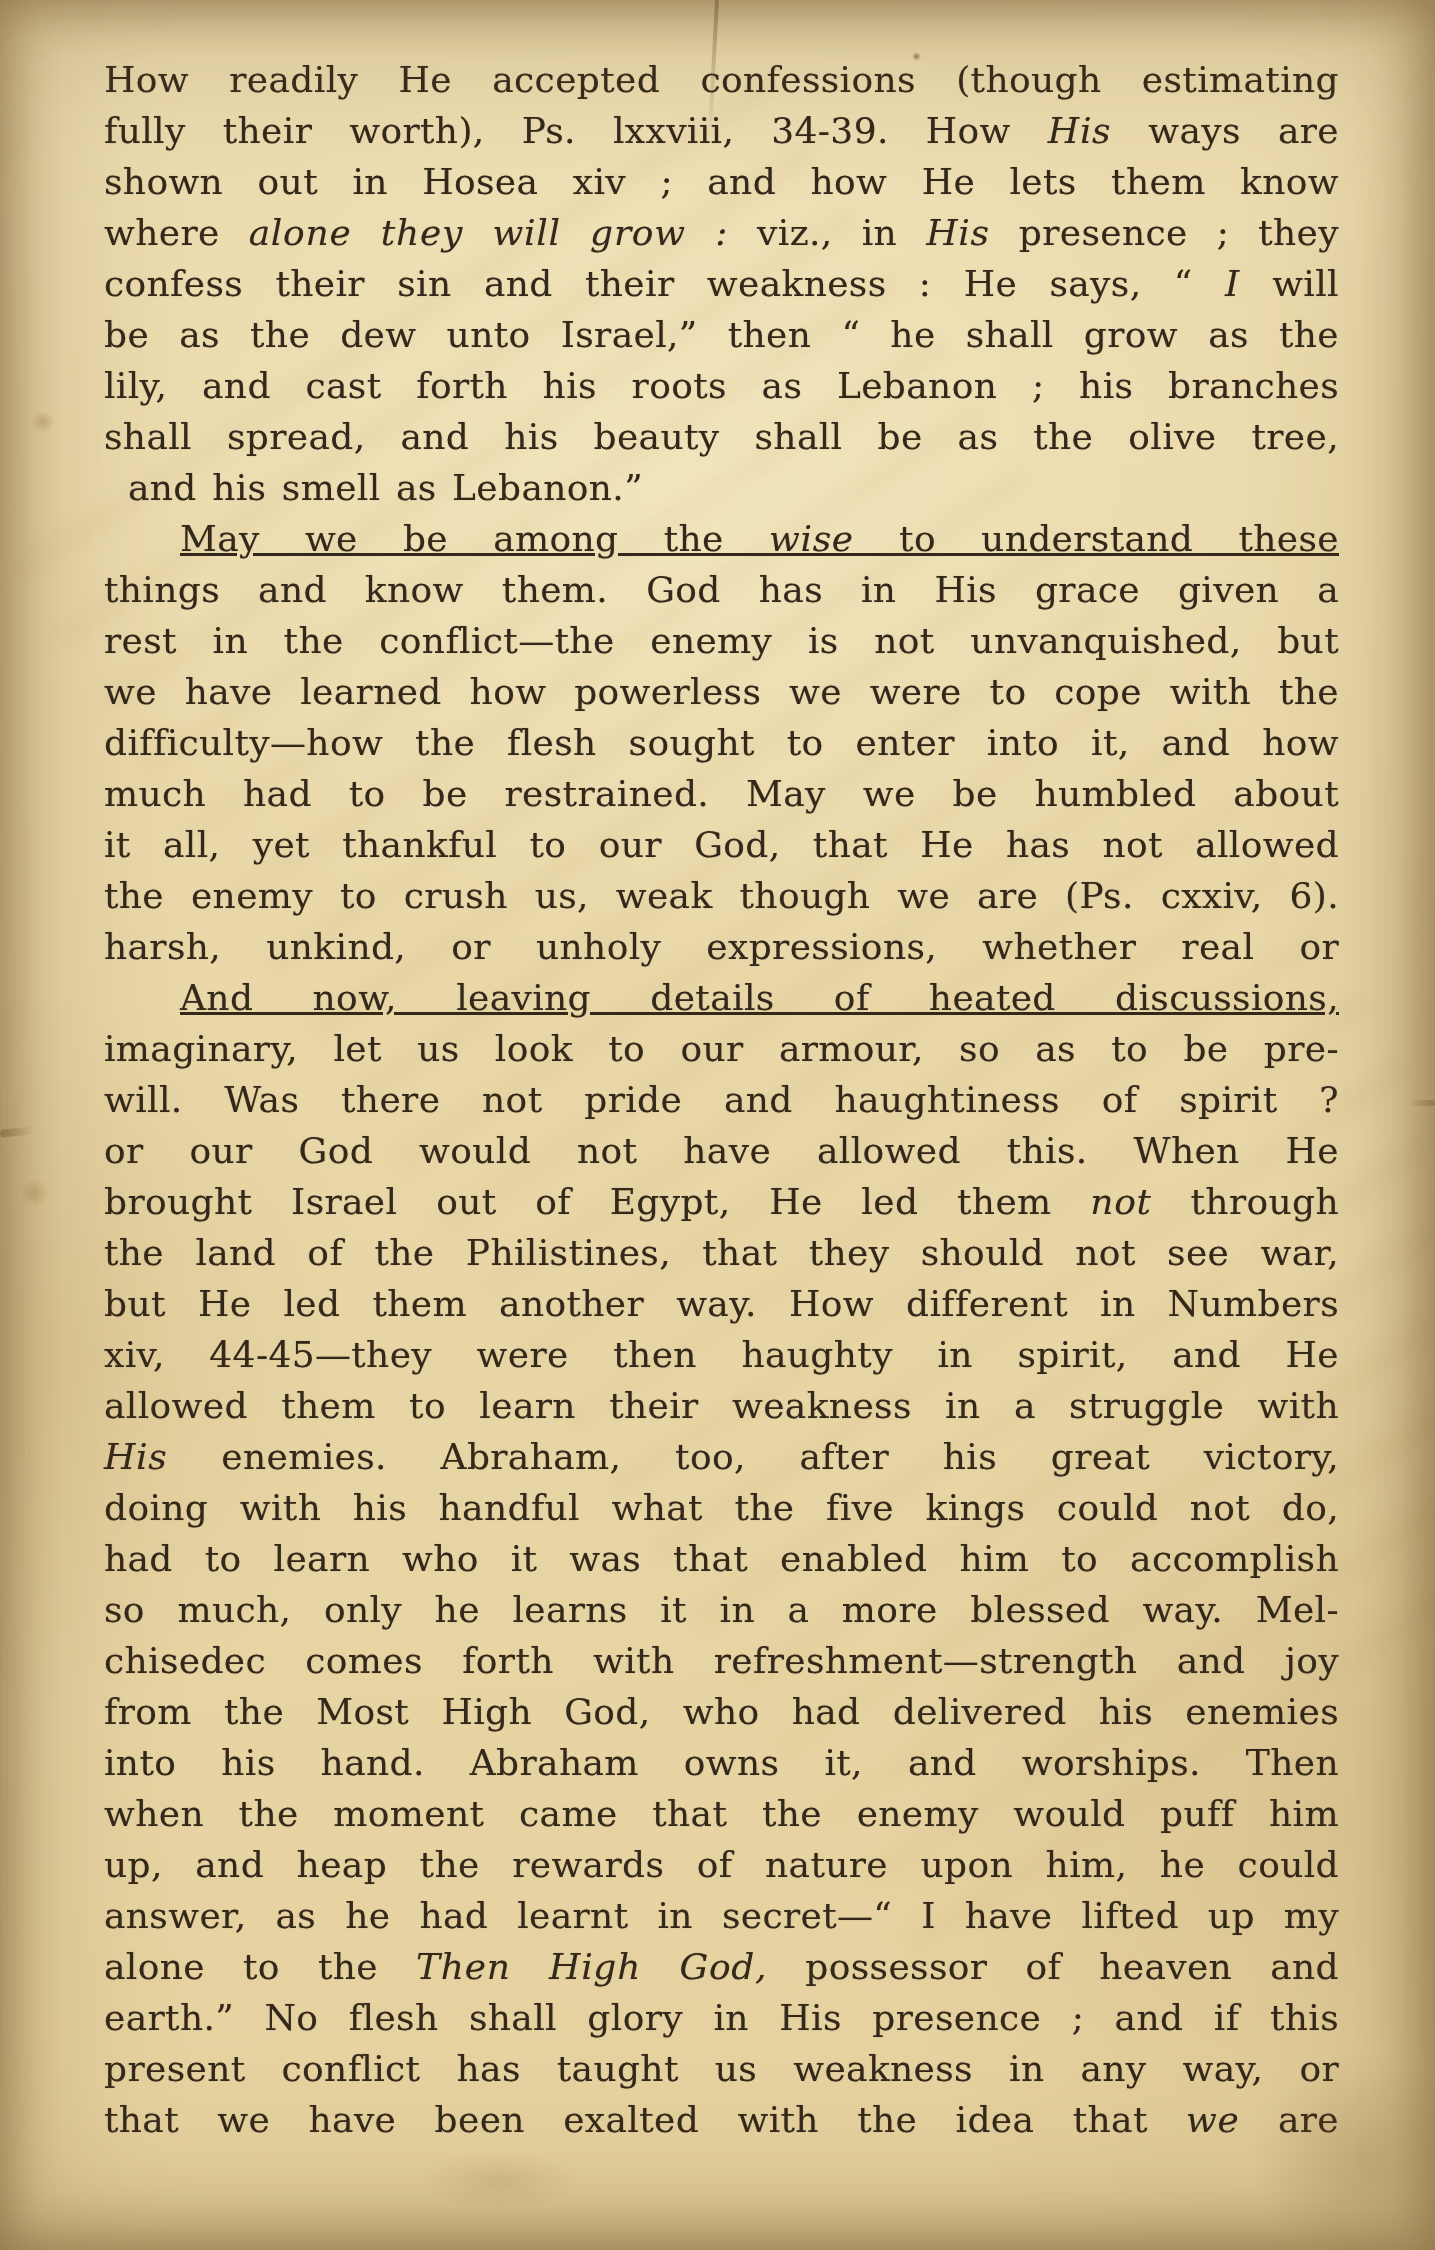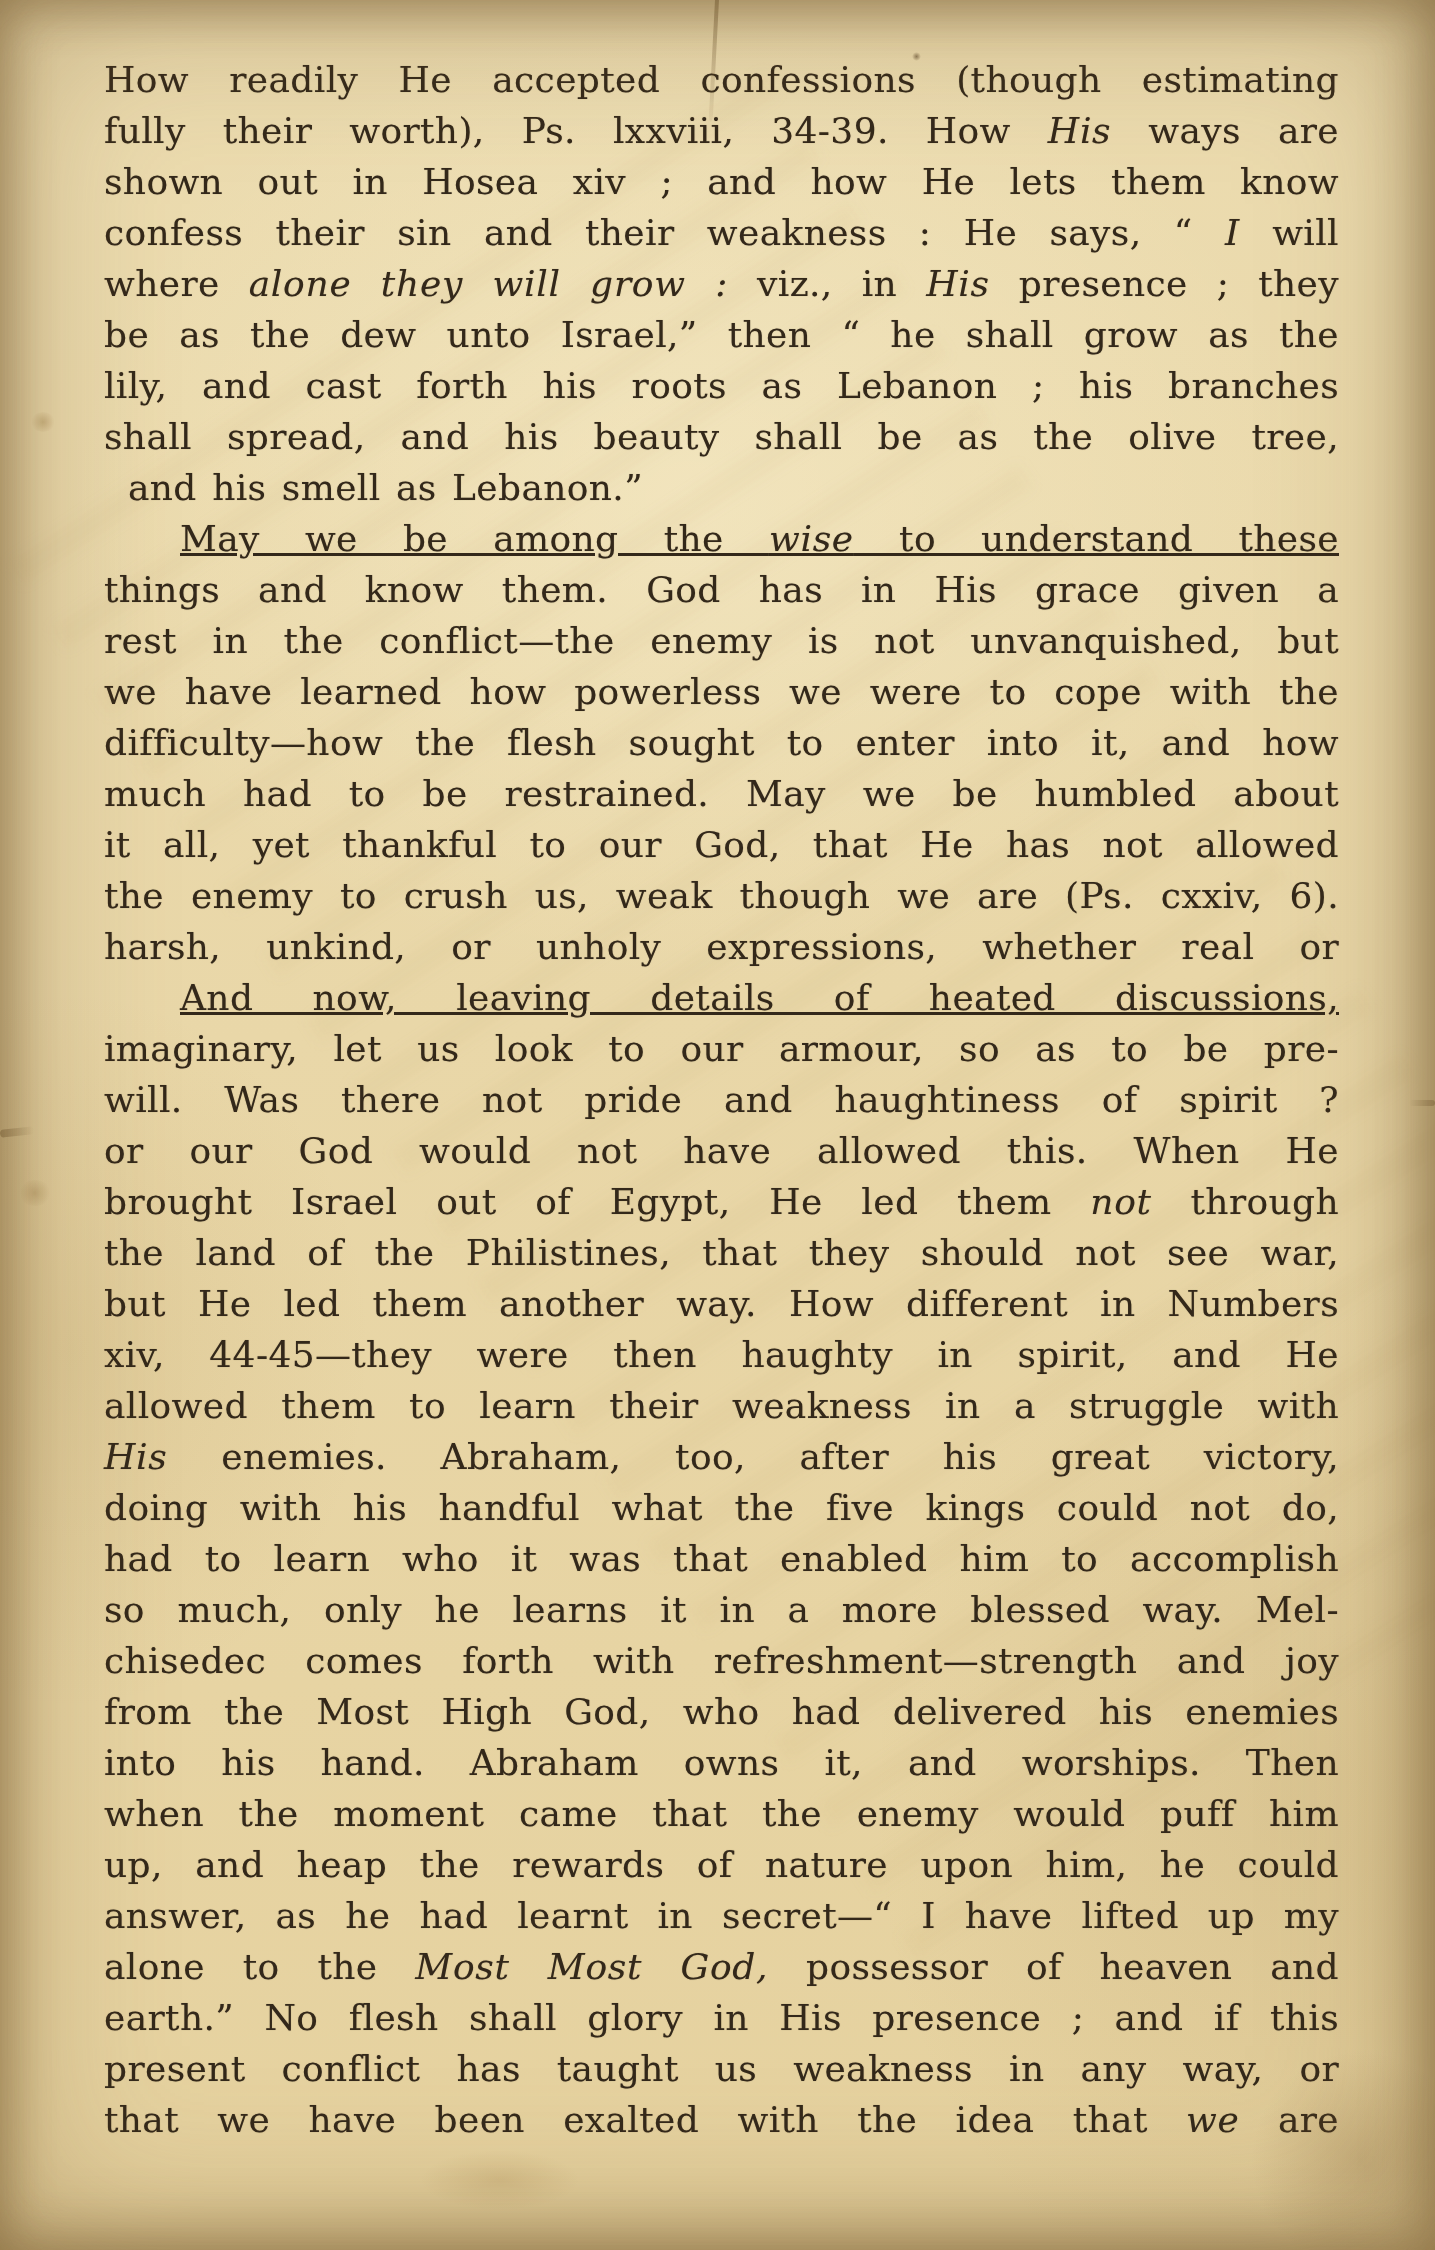--- a/index.html
+++ b/index.html
@@ -130,22 +130,22 @@
 </head>
 <body style="background: rgb(233, 215, 168);">
 
 <div class="page">
   <div class="ghost-bleed"></div>
 
   <div class="text-block">
       <div class="line"><span>How readily He accepted confessions (though estimating</span></div>
       <div class="line"><span>fully their worth), Ps. lxxviii, 34-39. How </span><em>His</em><span> ways are</span></div>
       <div class="line"><span>shown out in Hosea xiv ; and how He lets them know</span></div>
+      <div class="line"><span>where </span><em>alone they will grow :</em><span> viz., in </span><em>His</em><span> presence ; they</span></div>
       <div class="line"><span>confess their sin and their weakness : He says, “ </span><em>I</em><span> will</span></div>
-      <div class="line"><span>where </span><em>alone they will grow :</em><span> viz., in </span><em>His</em><span> presence ; they</span></div>
       <div class="line"><span>be as the dew unto Israel,” then “ he shall grow as the</span></div>
       <div class="line"><span>lily, and cast forth his roots as Lebanon ; his branches</span></div>
       <div class="line"><span>shall spread, and his beauty shall be as the olive tree,</span></div>
       <div class="line short"><span>and his smell as Lebanon.”</span></div>
       <div class="line indent"><span>May we be among the </span><em>wise</em><span> to understand these</span></div>
       <div class="line"><span>things and know them. God has in His grace given a</span></div>
       <div class="line"><span>rest in the conflict—the enemy is not unvanquished, but</span></div>
       <div class="line"><span>we have learned how powerless we were to cope with the</span></div>
       <div class="line"><span>difficulty—how the flesh sought to enter into it, and how</span></div>
       <div class="line"><span>much had to be restrained. May we be humbled about</span></div>
@@ -164,21 +164,21 @@
       <div class="line"><em>His</em><span> enemies. Abraham, too, after his great victory,</span></div>
       <div class="line"><span>doing with his handful what the five kings could not do,</span></div>
       <div class="line"><span>had to learn who it was that enabled him to accomplish</span></div>
       <div class="line"><span>so much, only he learns it in a more blessed way. Mel-</span></div>
       <div class="line"><span>chisedec comes forth with refreshment—strength and joy</span></div>
       <div class="line"><span>from the Most High God, who had delivered his enemies</span></div>
       <div class="line"><span>into his hand. Abraham owns it, and worships. Then</span></div>
       <div class="line"><span>when the moment came that the enemy would puff him</span></div>
       <div class="line"><span>up, and heap the rewards of nature upon him, he could</span></div>
       <div class="line"><span>answer, as he had learnt in secret—“ I have lifted up my</span></div>
-      <div class="line"><span>alone to the </span><em>Most Most God,</em><span> possessor of heaven and</span></div>
+      <div class="line"><span>alone to the </span><em>Then High God,</em><span> possessor of heaven and</span></div>
       <div class="line"><span>earth.” No flesh shall glory in His presence ; and if this</span></div>
       <div class="line"><span>present conflict has taught us weakness in any way, or</span></div>
       <div class="line"><span>that we have been exalted with the idea that </span><em>we</em><span> are</span></div>
     </div>
 
   <div class="stain stain-dot-top"></div>
   <div class="stain stain-left-mid"></div>
   <div class="stain stain-left-low"></div>
   <div class="stain stain-bottom"></div>
   <div class="stain stain-corner-br"></div>

